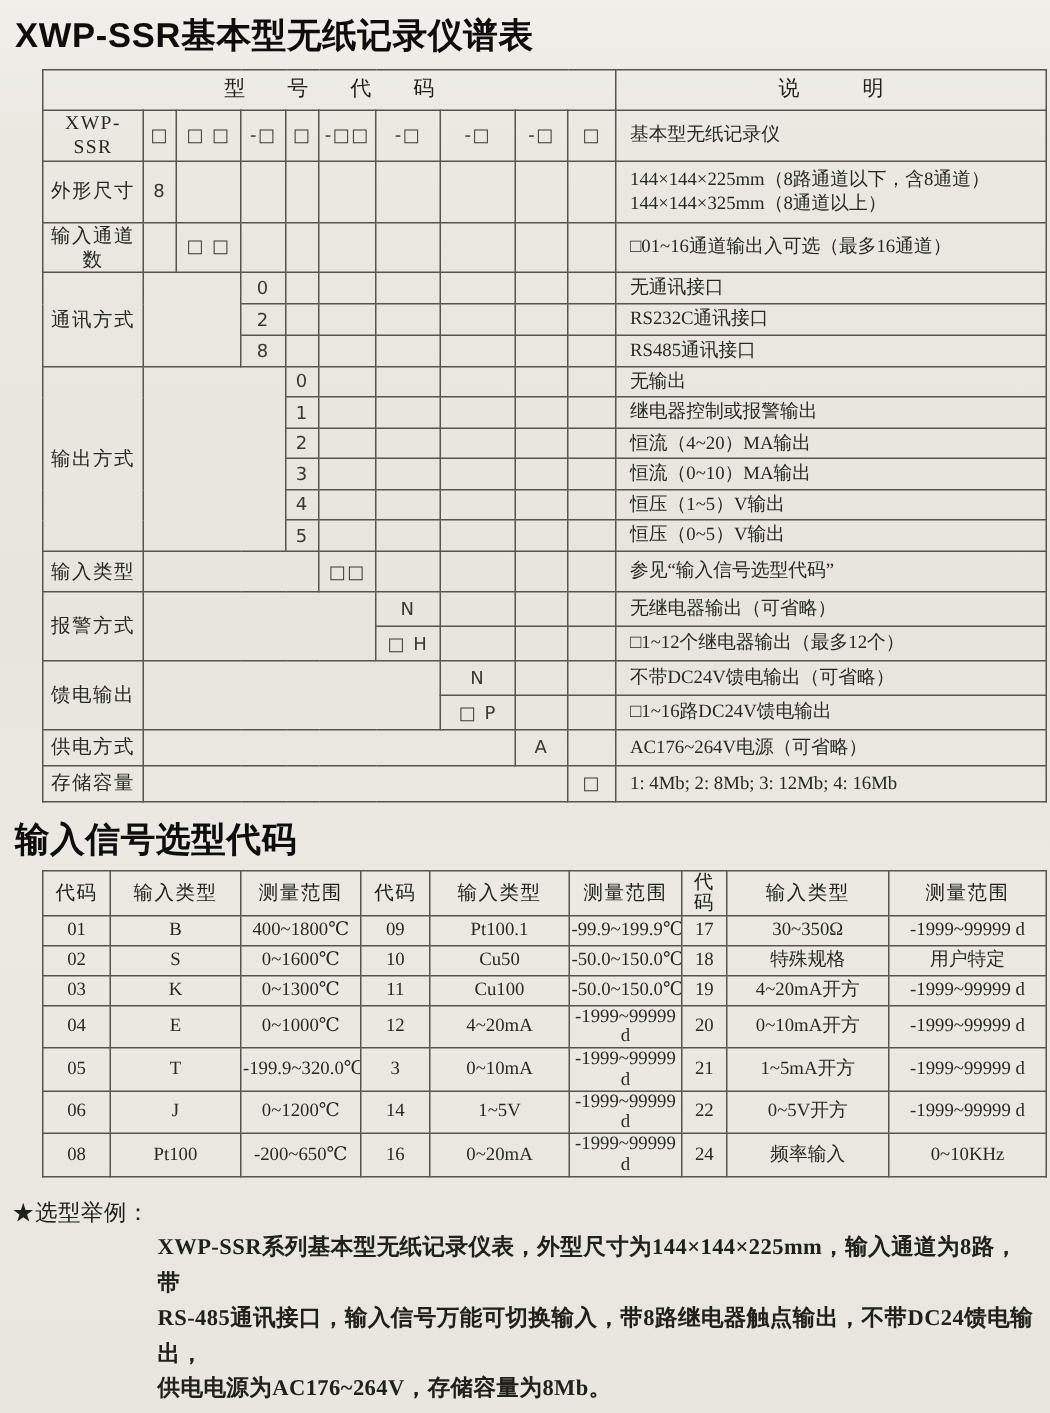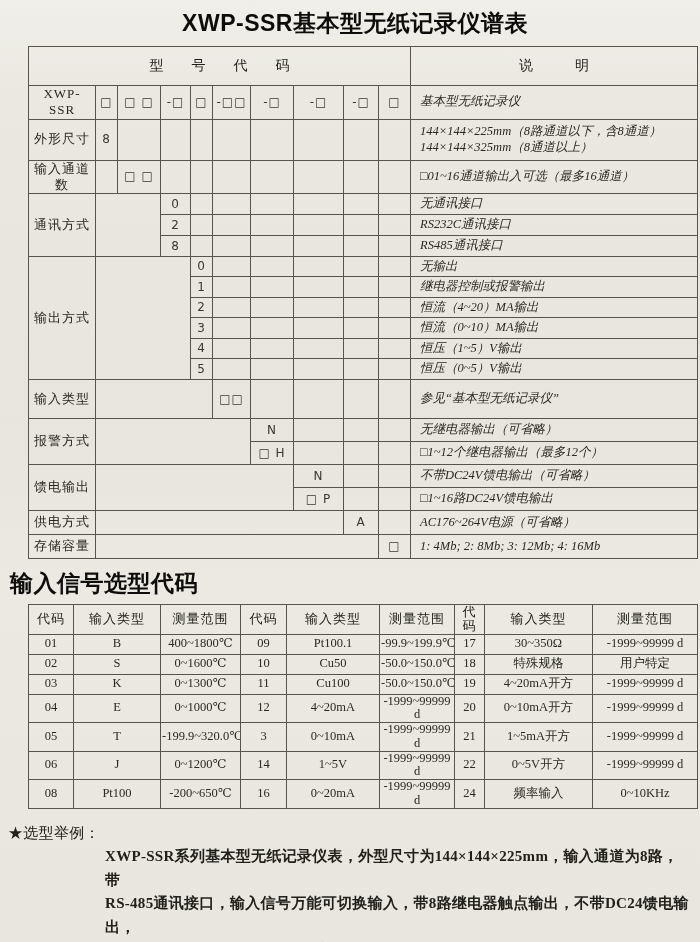--- a/index.html
+++ b/index.html
@@ -6,37 +6,37 @@
   html,body { width:700px; height:942px; overflow:hidden; }
   body {
     font-family:"Liberation Serif","DejaVu Serif",serif;
     color:#26241f;
     background:linear-gradient(180deg,#f1efe9 0%,#eae8e1 10%,#e7e5de 45%,#ebe9e2 62%,#e8e6df 100%);
   }
   .pg-title {
     font-family:"Liberation Sans","DejaVu Sans",sans-serif;
     font-weight:bold; font-size:23px; color:#0e0d0b; letter-spacing:0.5px;
   }
-  #title1 { margin:8px 0 0 10px;text-align:center; }
+  #title1 { margin:8px 0 0 10px; }
   #title2 { margin:9px 0 0 10px; }
 
   table { border-collapse:collapse; table-layout:fixed; }
   td { overflow:hidden; }
 
   
   .t1 { width:669px; margin:7px 0 0 28px; }
   .t1 td {
     border:1px solid #57544d; font-size:13px; color:#2a2822;
     text-align:center; padding:0 2px; line-height:1.25;
   }
   .t1 td.hdr { font-size:14px; color:#201e19; }
   .t1 td.lbl { letter-spacing:1px; }
   .t1 td.code { font-family:"DejaVu Sans","Liberation Sans",sans-serif; font-size:12px; letter-spacing:1px; color:#3a3831; }
-  .t1 td.desc { text-align:left; padding:1px 4px 1px 9px; font-size:12.5px;font-style:italic; }
-  .t1 tr.rh27{height:39px} .t1 tr.rh23{height:23px} .t1 tr.rh41{height:41px}
+  .t1 td.desc { text-align:left; padding:1px 4px 1px 9px; font-size:12.5px; }
+  .t1 tr.rh27{height:27px} .t1 tr.rh23{height:23px} .t1 tr.rh41{height:41px}
   .t1 tr.rh32{height:32px} .t1 tr.rh21{height:21px} .t1 tr.rh20{height:20px}
   .t1 tr.rh24{height:24px}
 
   
   .t2 { width:669px; margin:5px 12px 0 28px; }
   .t2 td {
     border:1px solid #57544d; font-size:12.5px; color:#2a2822;
     text-align:center; height:20px; padding:0 1px; line-height:1.1;
   }
   .t2 td.h { height:24px; font-size:13px; letter-spacing:1px; color:#201e19; }
@@ -203,21 +203,21 @@
     <td class="desc">恒压（0~5）V输出</td>
   </tr>
   <tr class="rh27">
     <td class="lbl">输入类型</td>
     <td colspan="4"></td>
     <td class="code">□□</td>
     <td></td>
         <td></td>
     <td></td>
         <td></td>
-    <td class="desc">参见“基本型无纸记录仪”</td>
+    <td class="desc">参见“输入信号选型代码”</td>
   </tr>
   <tr class="rh23">
     <td class="lbl" rowspan="2">报警方式</td>
     <td colspan="5" rowspan="2"></td>
     <td class="code">N</td>
     <td></td>
         <td></td>
     <td></td>
     <td class="desc">无继电器输出（可省略）</td>
   </tr>

